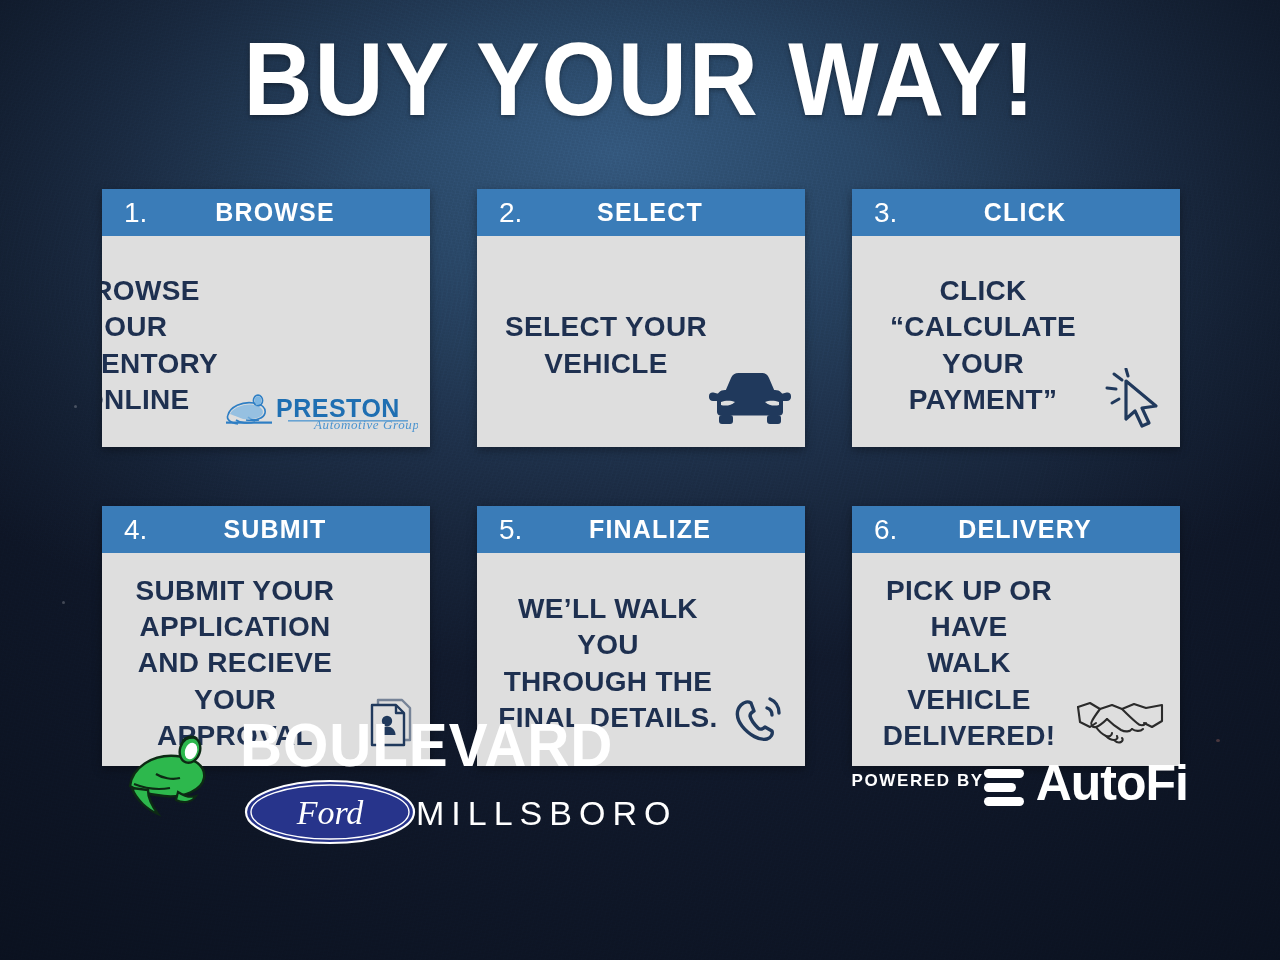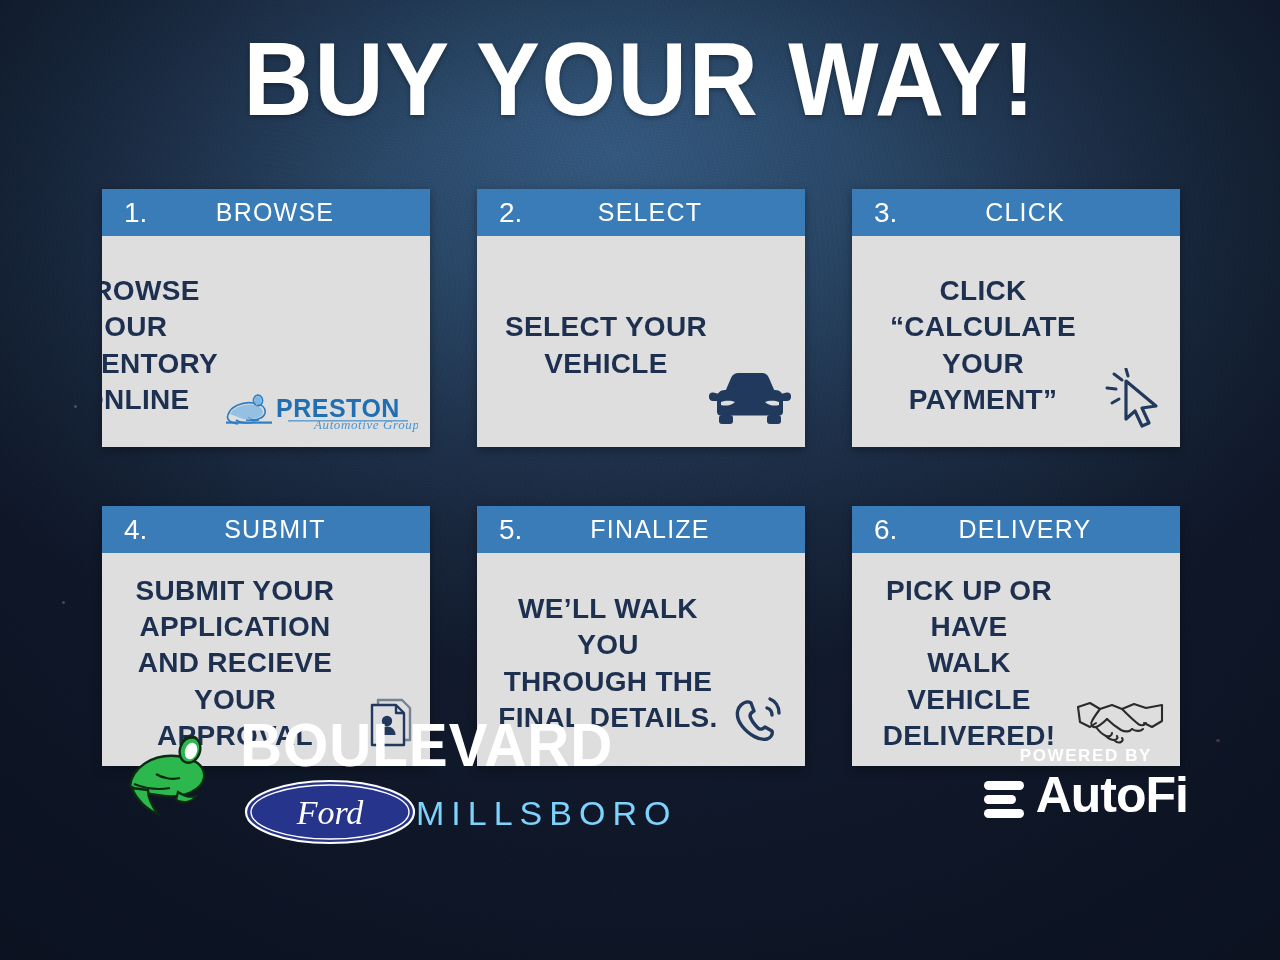--- a/index.html
+++ b/index.html
@@ -107,21 +107,21 @@
     font-weight: 400;
     line-height: 1;
     min-width: 44px;
     text-align: left;
     padding-left: 8px;
   }
   .card-step {
     flex: 1;
     text-align: center;
     font-size: 25px;
-    font-weight: 400;
+    font-weight: 700;
     letter-spacing: 1.2px;
     padding-right: 26px;
     line-height: 1;
   }
 
   .card-body {
     flex: 1;
     display: flex;
     align-items: center;
     justify-content: flex-end;
@@ -188,31 +188,31 @@
     transform: scaleX(.94);
     transform-origin: left center;
   }
   .ford-row {
     display: flex;
     align-items: center;
     margin-top: 4px;
     margin-left: 4px;
   }
   .millsboro {
-    color: #7dd3fc;
+    color: #ffffff;
     font-size: 34px;
     font-weight: 400;
     letter-spacing: 7px;
   }
 
   .footer-right {
     margin-left: auto;
     padding-right: 92px;
     display: flex;
-    flex-direction: column;
+    flex-direction: row;
     align-items: center;
   }
   .powered-by {
     color: #ffffff;
     font-size: 17px;
     font-weight: 700;
     letter-spacing: 1.6px;
     margin-bottom: 4px;
   }
   .autofi-row {

